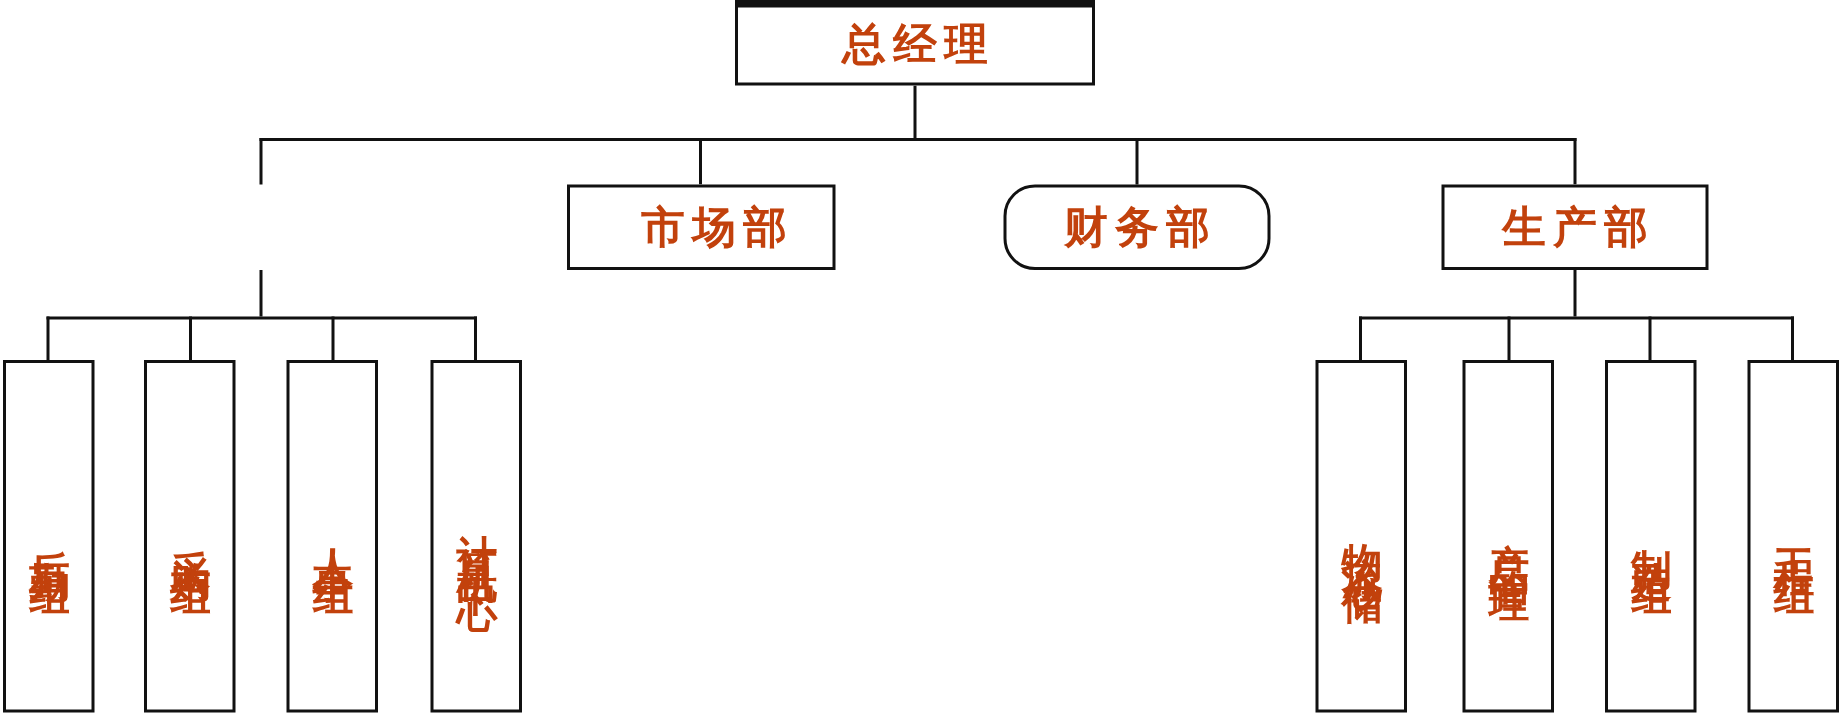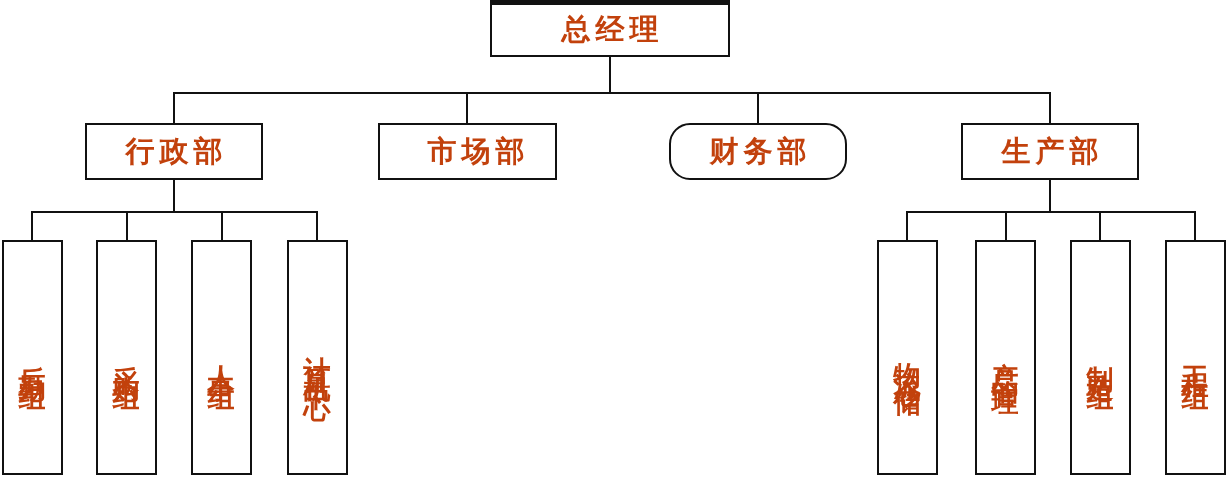--- a/index.html
+++ b/index.html
@@ -81,23 +81,20 @@
   <div class="line" style="left:906px; top:211px; width:290px; height:2px;"></div>
   <div class="line" style="left:906px; top:211px; width:2px;   height:29px;"></div>
   <div class="line" style="left:1005px;top:211px; width:2px;   height:29px;"></div>
   <div class="line" style="left:1099px;top:211px; width:2px;   height:29px;"></div>
   <div class="line" style="left:1194px;top:211px; width:2px;   height:29px;"></div>
 
   <div class="hbox root-box" style="left:490px; top:0px; width:240px; height:57px;">
     <span>总经理</span>
   </div>
 
-  <div class="hbox" style="left:85px;  top:123px; width:178px; height:57px;">
-    <span>行政部</span>
-  </div>
   <div class="hbox" style="left:378px; top:123px; width:179px; height:57px;padding-left:17px;">
     <span>市场部</span>
   </div>
   <div class="hbox" style="left:669px; top:123px; width:178px; height:57px;border-radius:21px;">
     <span>财务部</span>
   </div>
   <div class="hbox" style="left:961px; top:123px; width:178px; height:57px;">
     <span>生产部</span>
   </div>
 

